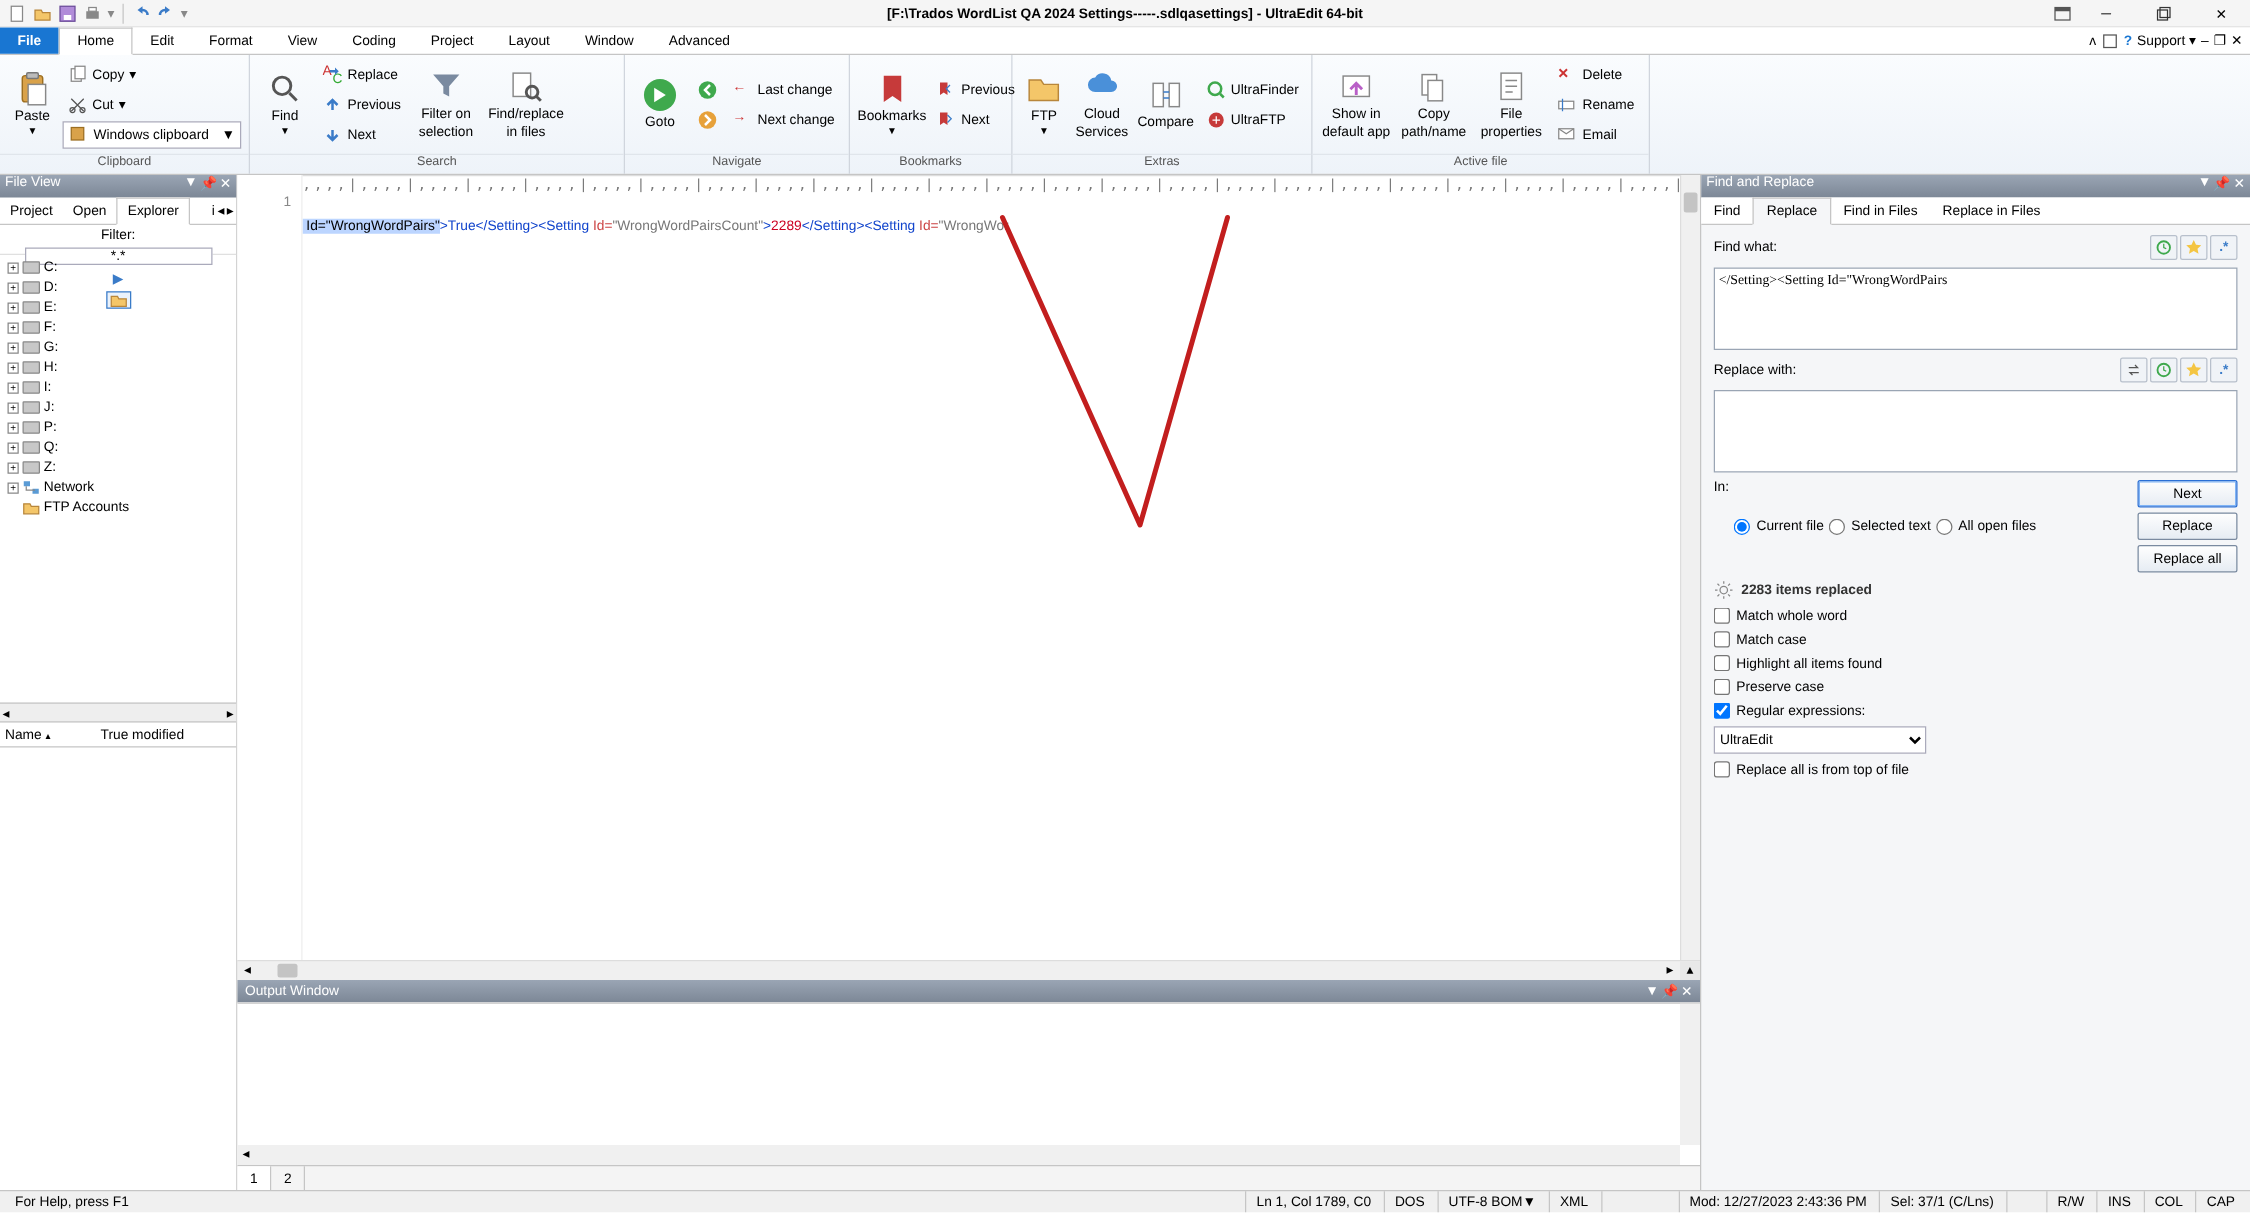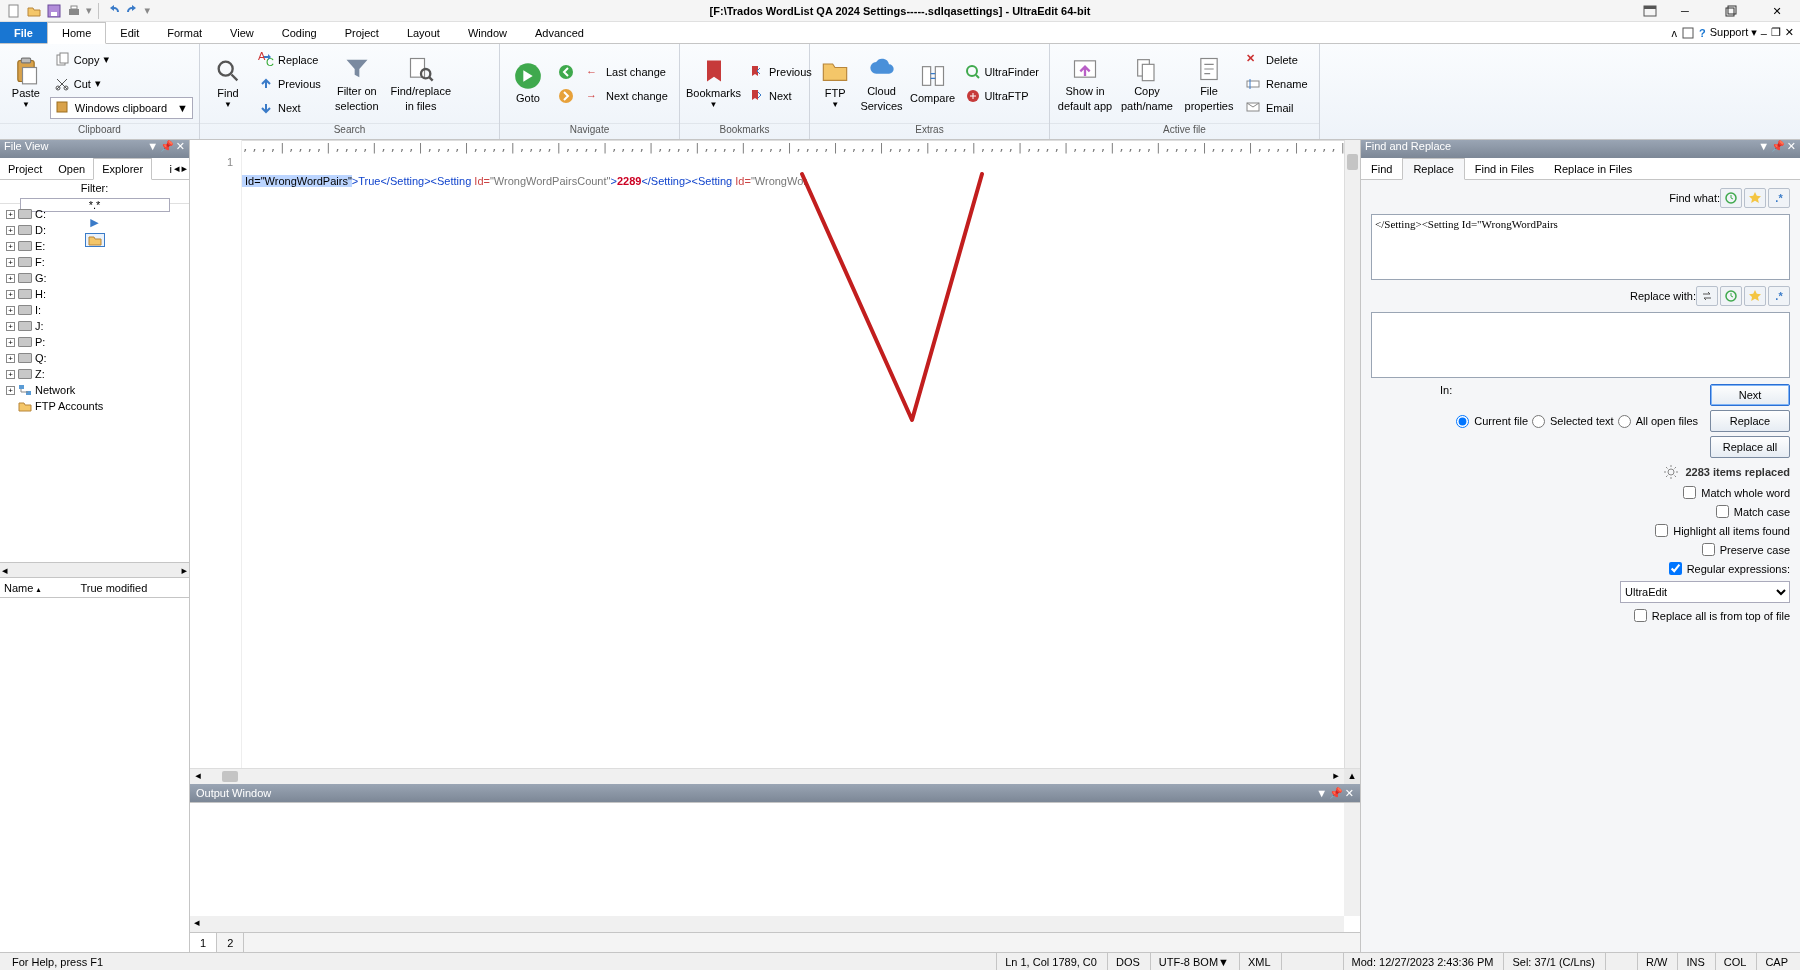--- a/index.html
+++ b/index.html
@@ -52,21 +52,21 @@
 
 .editor-wrap { flex: 1; display: flex; flex-direction: column; }
 .editor { flex: 1; position: relative; background: #fff; display: flex; }
 .gutter { width: 52px; background: #fff; border-right: 1px solid #eee; text-align: right; padding: 2px 8px 0 0; color: #888; font-family: Consolas, monospace; font-size: 13px; }
 .code { flex: 1; padding: 0; font-family: Consolas, monospace; font-size: 13px; white-space: pre; overflow: hidden; position: relative; }
 .ruler { position: absolute; top: 0; left: 52px; right: 16px; height: 14px; font-size: 9px; color: #777; border-top: 1px solid #ddd; overflow: hidden; letter-spacing: 2.6px; }
 .code-line { position: absolute; top: 14px; left: 0; right: 0; height: 18px; line-height: 18px; }
 .sel { background: #bcd5ff; }
 .attr { color: #c44; }
 .attrval { color: #777; }
-.num { color: #c02; font-weight: 700; }
+.num { color: #c02; font-weight: 400; }
 .tagtxt { color: #14c; }
 .annot { position: absolute; pointer-events: none; }
 .vscroll { width: 16px; background: #f0f0f0; border-left: 1px solid #ddd; position: relative; }
 .vscroll .thumb { position: absolute; left: 2px; right: 2px; top: 14px; height: 16px; background: #c4c4c4; border-radius: 2px; }
 .hscroll-row { height: 16px; display: flex; background: #f0f0f0; border-top: 1px solid #ddd; }
 .hscroll-row .track { flex: 1; position: relative; }
 .hscroll-row .thumb { position: absolute; top: 2px; bottom: 2px; left: 16px; width: 16px; background: #c4c4c4; border-radius: 2px; }
 
 
 .output-hdr { height: 18px; background: linear-gradient(#9aa5b4,#7c8796); color: #fff; font-size: 10px; display: flex; align-items: center; padding: 0 6px; }
@@ -77,21 +77,21 @@
 
 .doctabs { height: 20px; background: #f4f4f4; border-top: 1px solid #c5c5c5; display: flex; align-items: stretch; }
 .doctab { padding: 0 10px; display: flex; align-items: center; border-right: 1px solid #c5c5c5; cursor: pointer; }
 .doctab.active { background: #fff; }
 
 
 .find-panel { width: 440px; background: #f5f6f8; border-left: 1px solid #c5c5c5; display: flex; flex-direction: column; }
 .find-tabs { height: 22px; display: flex; border-bottom: 1px solid #c5c5c5; background: #fff; }
 .find-tab { padding: 0 10px; display: flex; align-items: center; cursor: pointer; }
 .find-tab.active { background: #f5f6f8; border: 1px solid #c5c5c5; border-bottom-color: #f5f6f8; margin-bottom: -1px; }
-.find-body { padding: 8px 10px; display: flex; flex-direction: column; gap: 6px; align-items: flex-end; }
+.find-body { padding: 8px 10px; display: flex; flex-direction: column; gap: 6px; }
 .fld-row { display: flex; align-items: center; }
 .fld-row .lbl { flex: 1; }
 .mini-btns { display: flex; gap: 2px; }
 .mini-btn { width: 22px; height: 20px; border: 1px solid #b8c0cc; background: #f0f3f7; display: flex; align-items: center; justify-content: center; cursor: pointer; border-radius: 2px; }
 textarea.find-input { width: 100%; height: 66px; border: 1px solid #9aa5b4; resize: none; padding: 3px; font-family: "Segoe UI"; font-size: 11px; background: #fff; }
 .in-row { display: flex; gap: 12px; }
 .in-col { display: flex; flex-direction: row; gap: 4px; }
 .btncol { display: flex; flex-direction: column; gap: 4px; margin-left: auto; }
 .abtn { width: 80px; height: 22px; border: 1px solid #7a8aa0; background: linear-gradient(#fefefe,#e6ecf3); cursor: pointer; border-radius: 2px; }
 .abtn.primary { border-color: #2b6fd4; box-shadow: 0 0 0 1px #7fb4f6 inset; }

